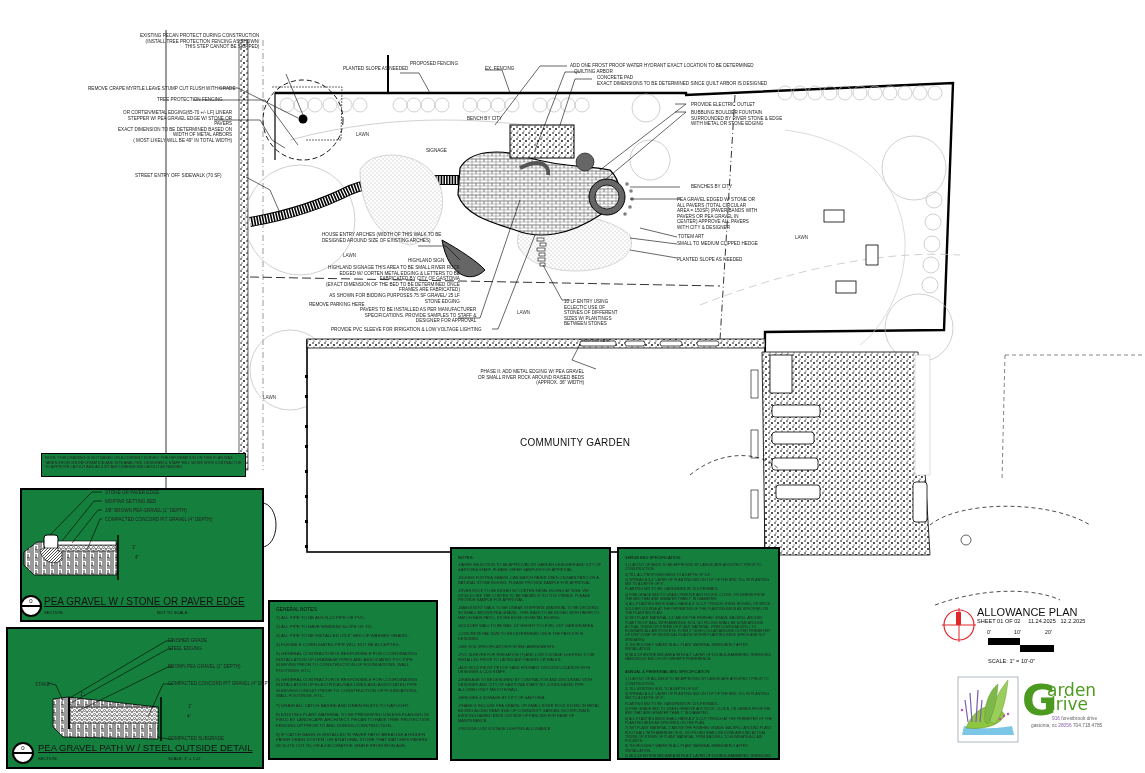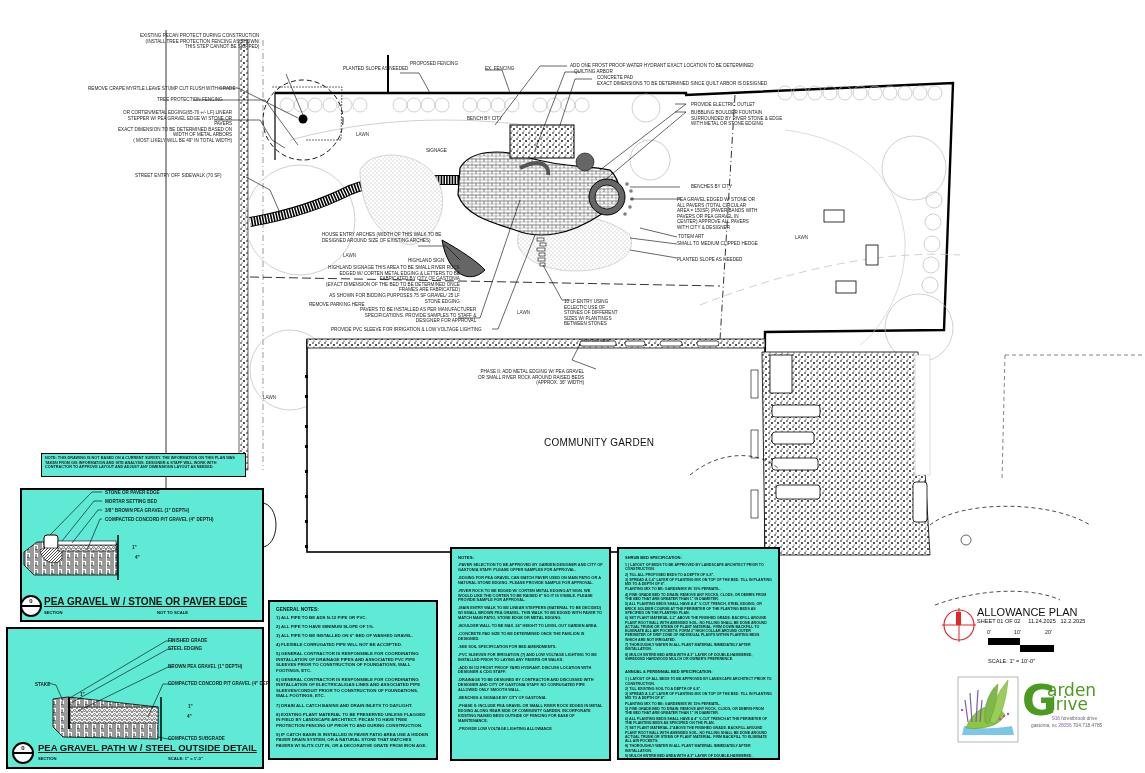--- a/index.html
+++ b/index.html
@@ -3,22 +3,22 @@
 <meta charset="utf-8">
 <style>
   html,body{margin:0;padding:0;background:#fff;}
   body{width:1145px;height:773px;position:relative;overflow:hidden;font-family:"Liberation Sans",sans-serif;color:#111;}
   .sheet{position:absolute;left:0;top:0;width:1145px;height:773px;background:#fff;}
   .title{position:absolute;left:733px;top:20px;font-family:"DejaVu Serif",serif;font-size:29px;letter-spacing:.5px;color:#111;}
   .lbl{position:absolute;font-size:4.6px;line-height:5.6px;color:#222;text-transform:uppercase;white-space:nowrap;}
   .lbl.r{text-align:right;}
   .lbl.wrap{white-space:normal;}
   .lawn{position:absolute;font-size:4.6px;color:#333;}
-  .cg{position:absolute;left:544px;top:437px;font-size:10px;font-weight:normal;letter-spacing:.2px;}
-  .box{position:absolute;border:2px solid #000;background:#5eead4;font-weight:bold;}
+  .cg{position:absolute;left:520px;top:437px;font-size:10px;font-weight:normal;letter-spacing:.2px;}
+  .box{position:absolute;border:2px solid #000;background:#15803d;}
   .box.thick{border-width:2.5px;}
   .notes-title{font-size:4.8px;margin-bottom:3px;}
   .note{font-size:4.4px;line-height:5.5px;margin:0 0 3.6px 0;text-transform:uppercase;color:#222;}
   .detail-title{position:absolute;font-size:10px;text-decoration:underline;white-space:nowrap;}
   .detail-sub{position:absolute;font-size:4.2px;white-space:nowrap;}
   .circ{position:absolute;width:18px;height:18px;border:2px solid #000;border-radius:50%;background:#fff;font-size:6px;text-align:center;line-height:9px;}
   .circ::after{content:"";position:absolute;left:0;top:8px;width:18px;height:2px;background:#000;}
   .lp{position:absolute;left:977px;top:606px;font-size:11px;}
   .lp-meta{position:absolute;left:977px;top:618px;font-size:5.6px;white-space:nowrap;}
   .scale-t{position:absolute;font-size:5.2px;}

